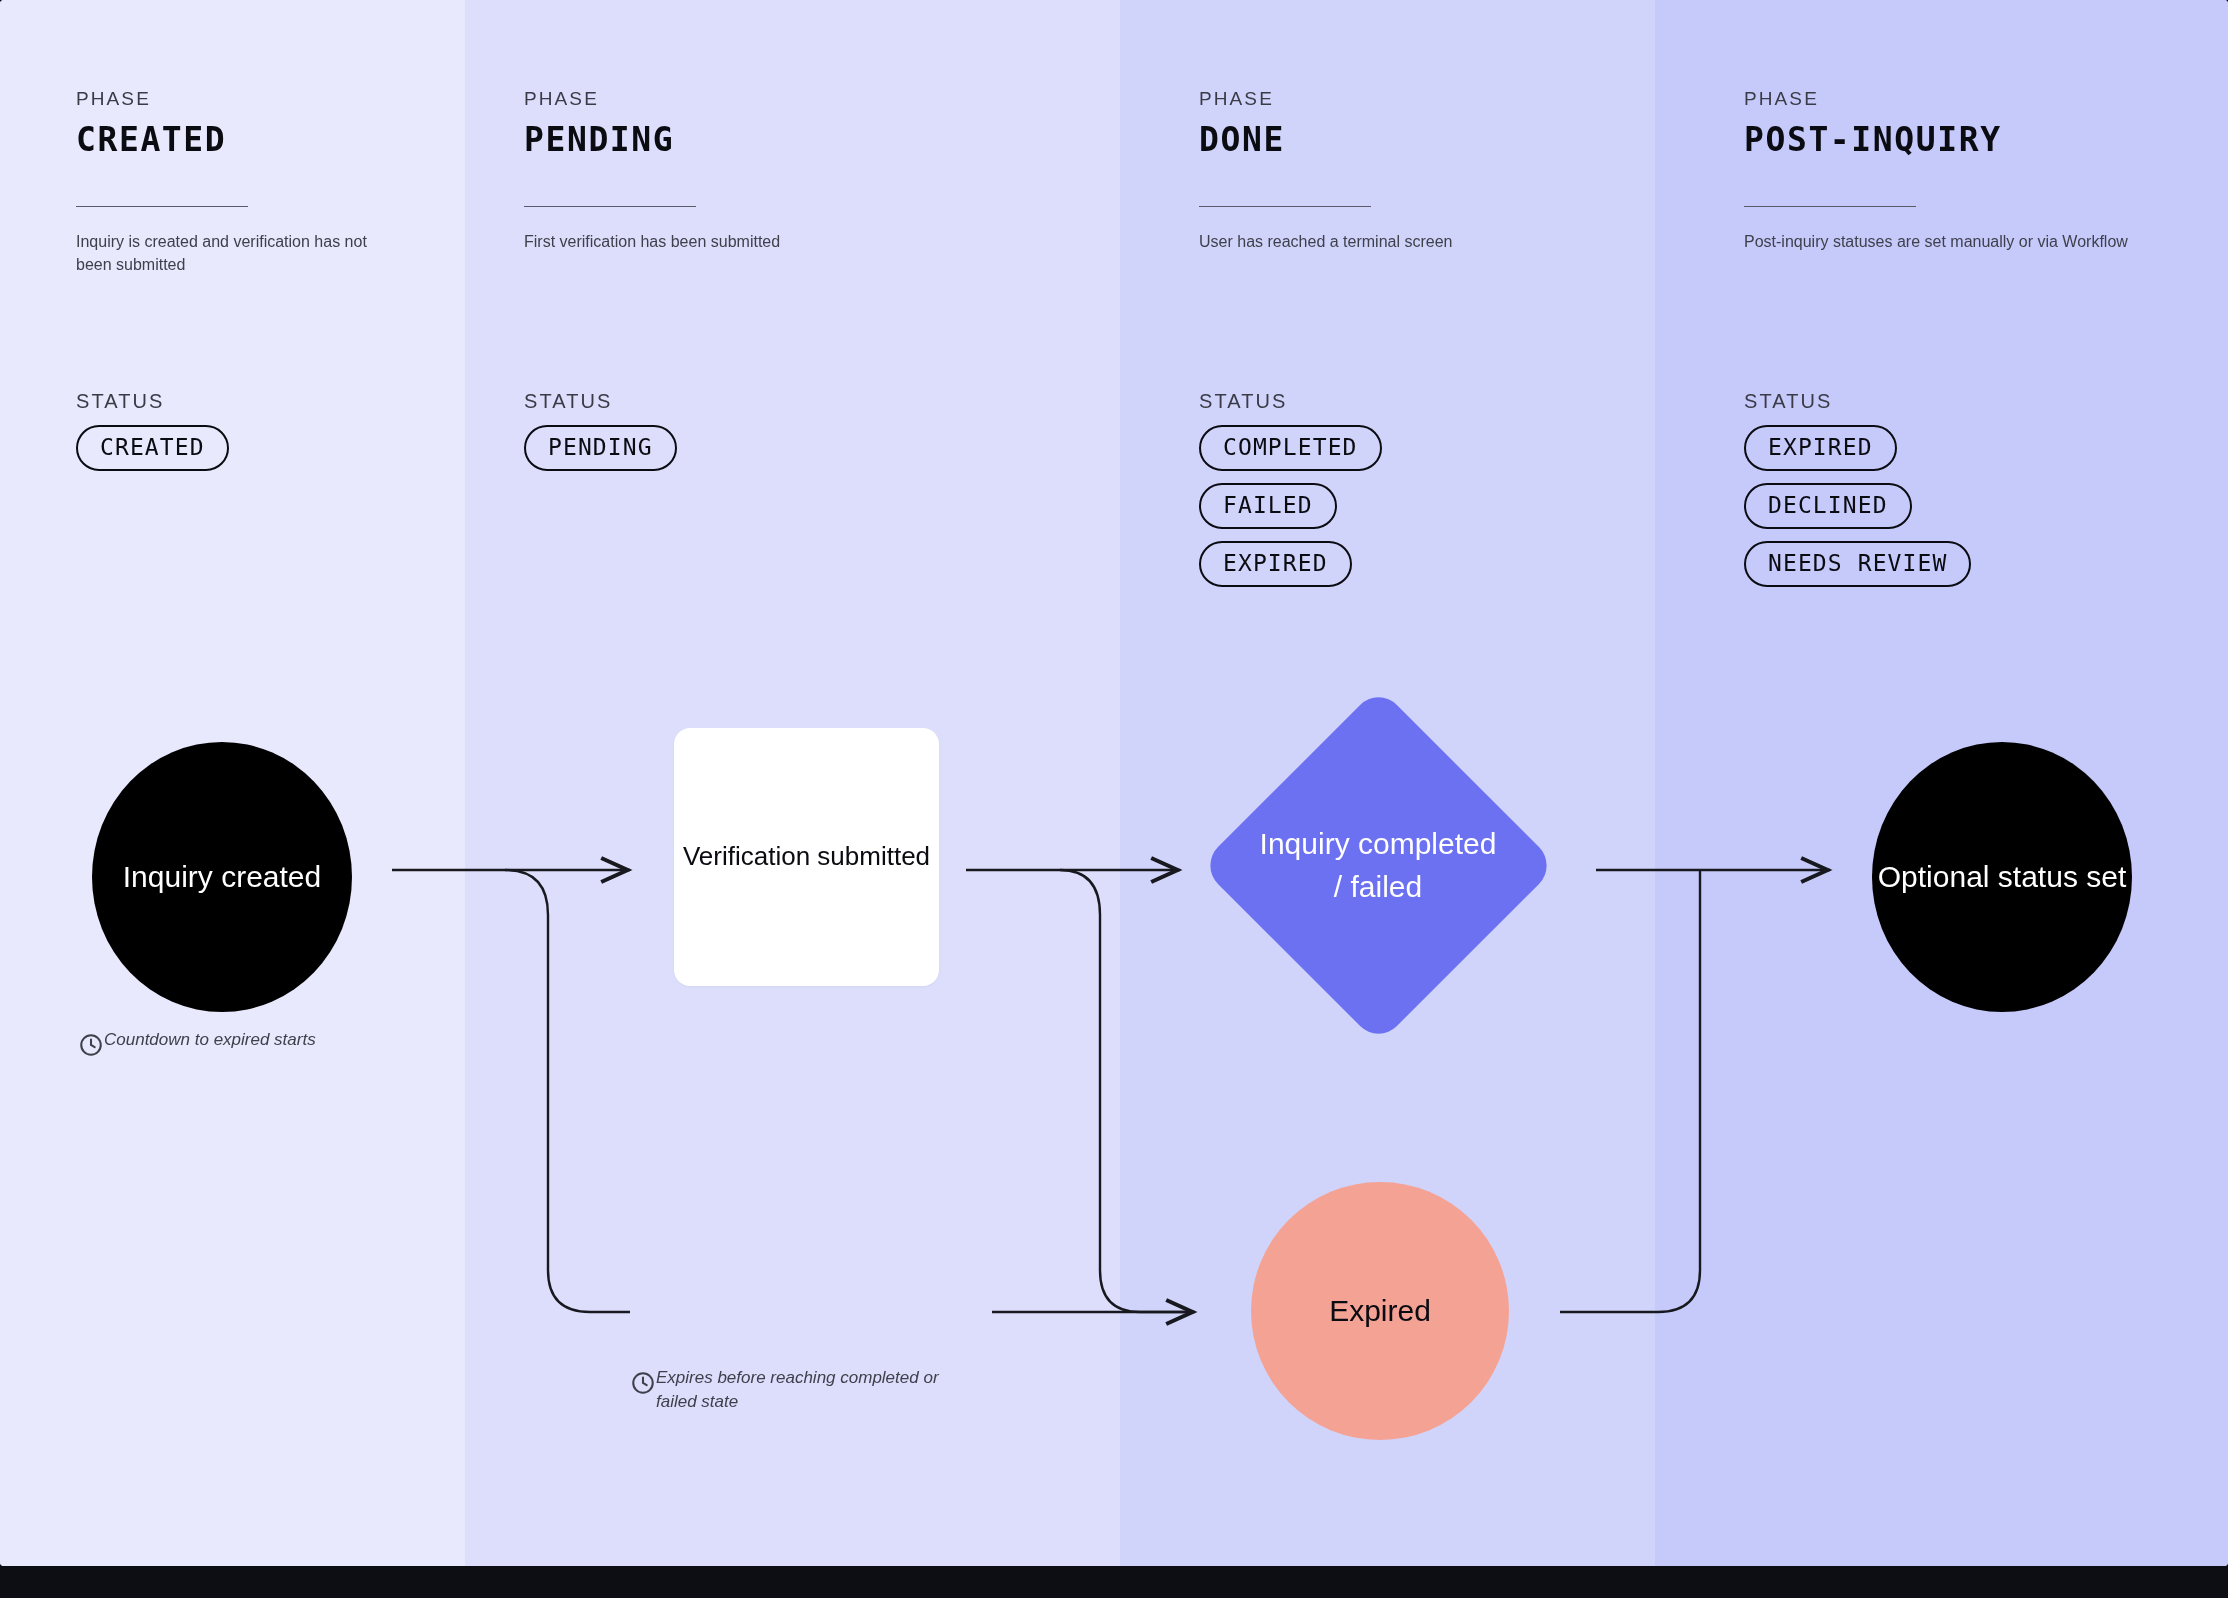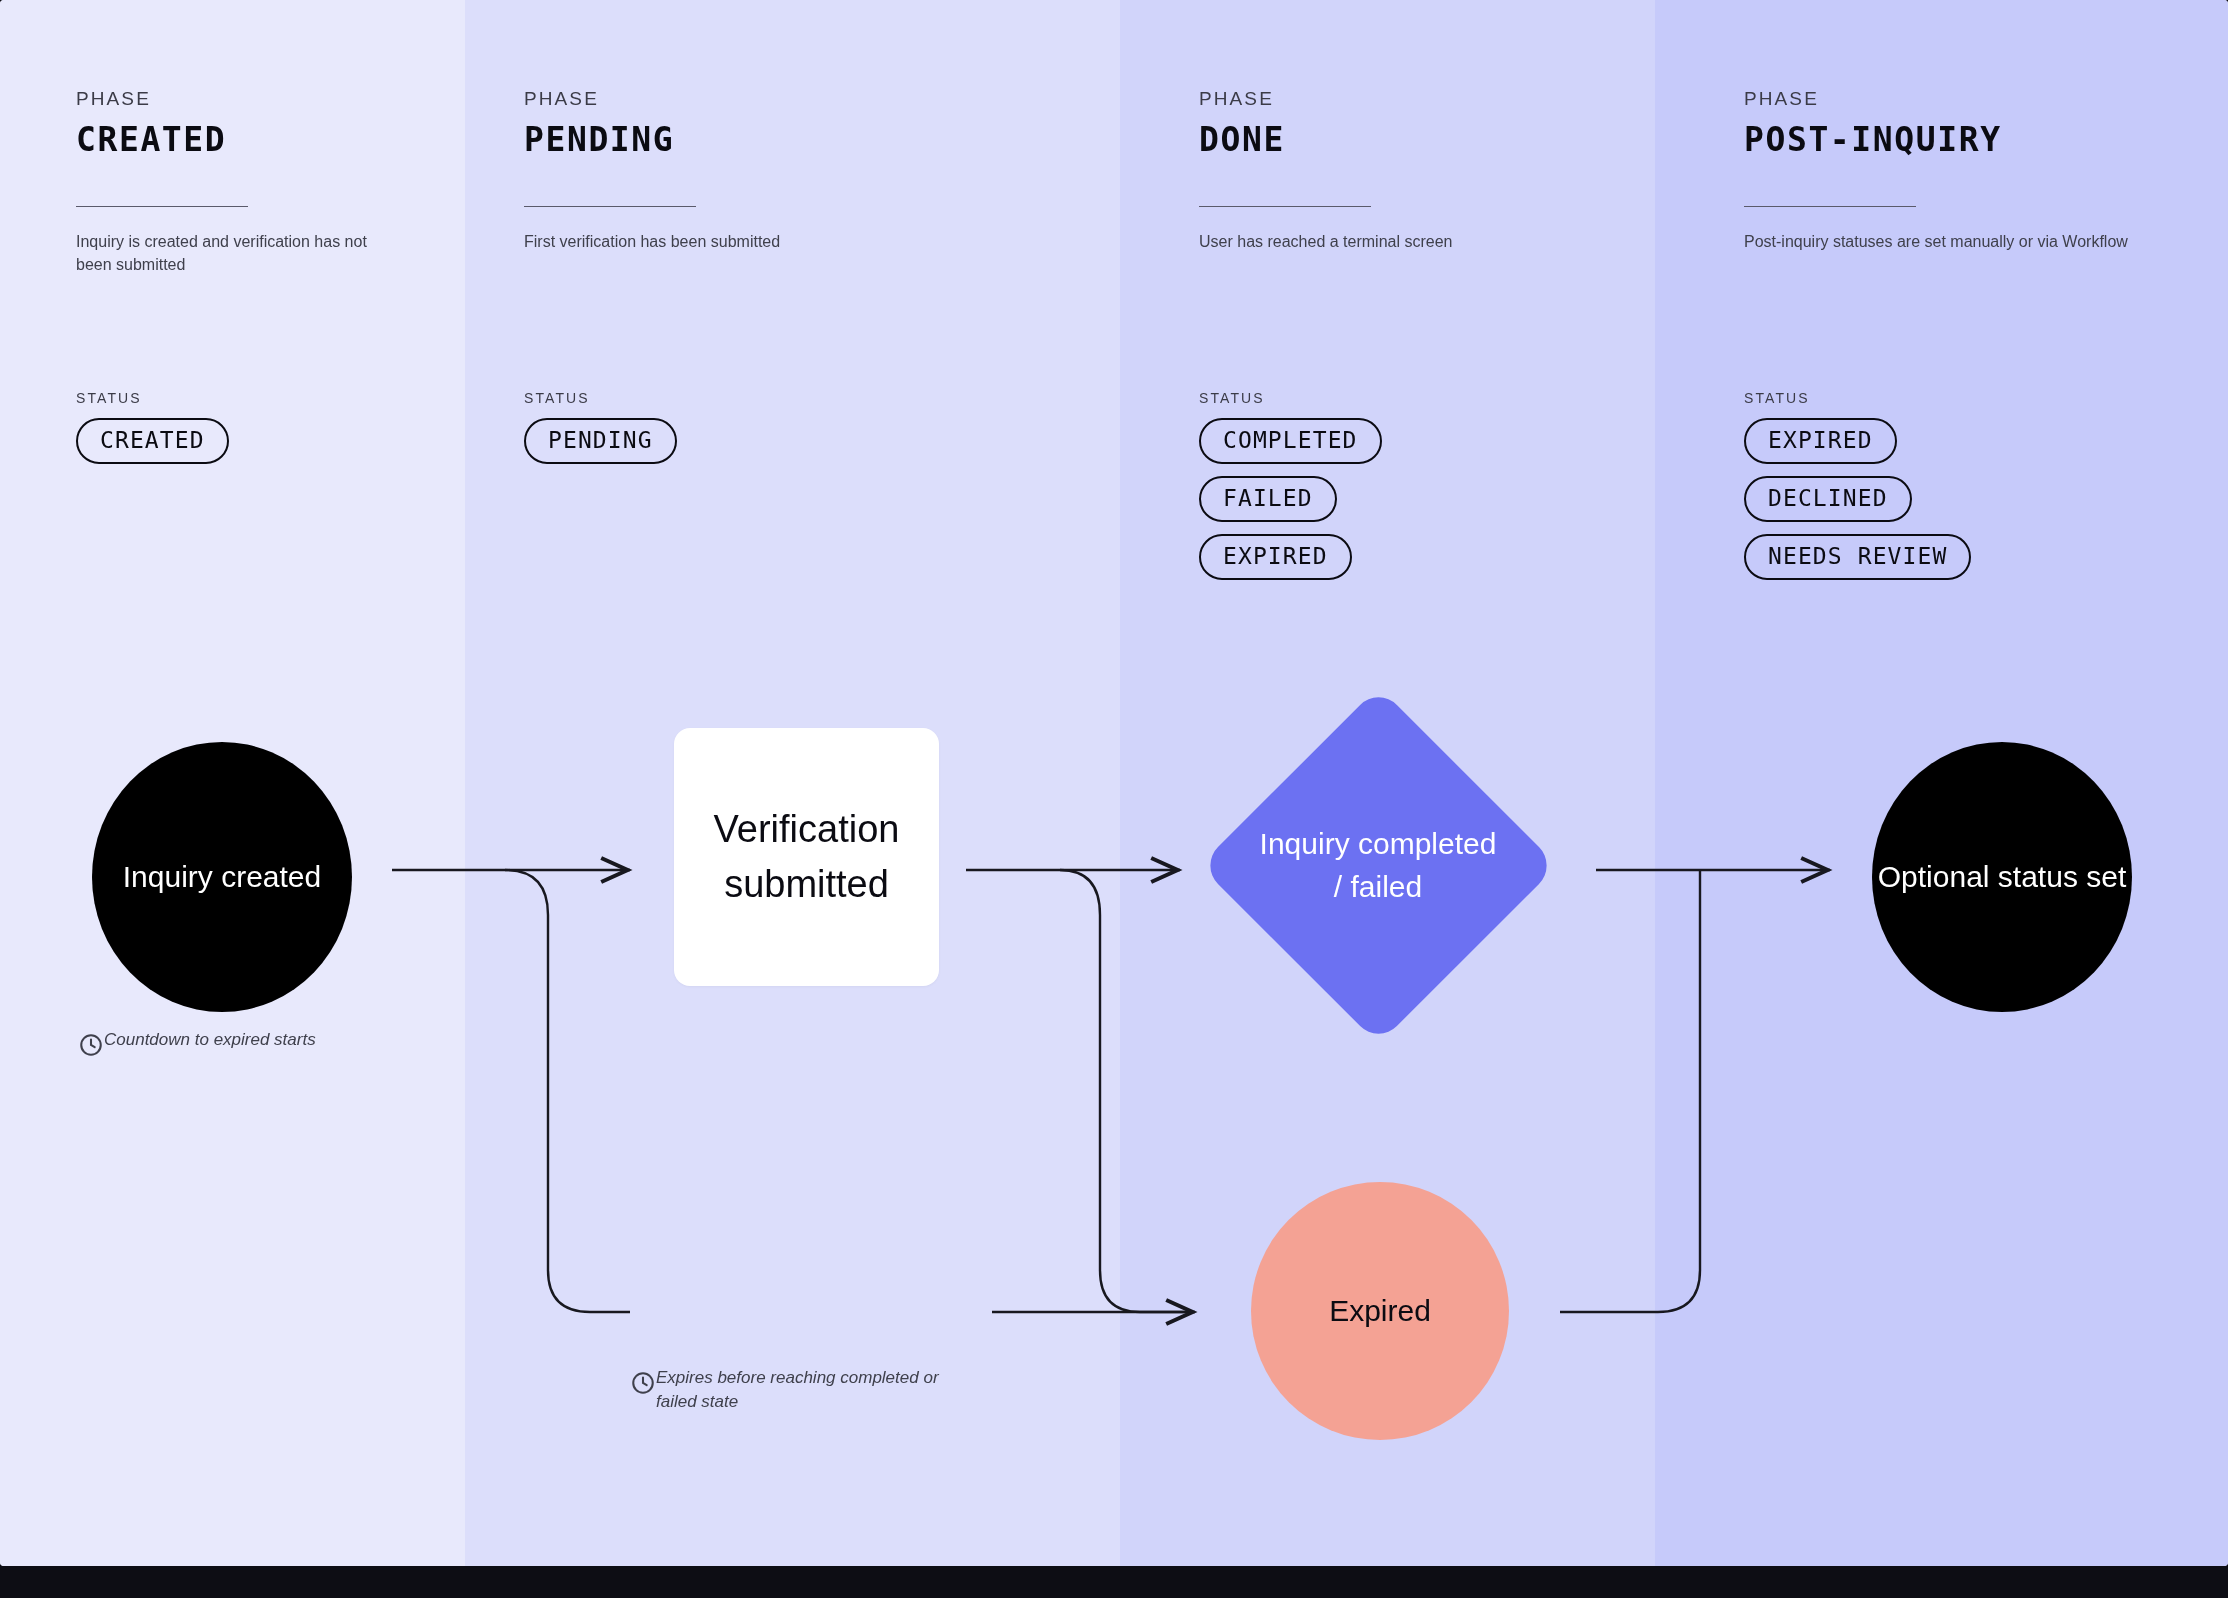--- a/index.html
+++ b/index.html
@@ -23,34 +23,34 @@
   .phase-title{font-family:"DejaVu Sans Mono","Liberation Mono",monospace;
                font-size:33px;letter-spacing:1.6px;color:#0b0b12;font-weight:700;margin:0;line-height:1.1;}
   .rule{width:172px;height:0;border-top:1.6px solid #5a5a6b;margin:48px 0 24px 0;}
   .desc{font-size:16px;line-height:1.43;color:#3f404c;margin:0;font-weight:400;}
 
   .statuses{position:absolute;}
   .statuses.s0{left:76px;top:390px;}
   .statuses.s1{left:524px;top:390px;}
   .statuses.s2{left:1199px;top:390px;}
   .statuses.s3{left:1744px;top:390px;}
-  .status-label{font-size:14px;letter-spacing:2.1px;color:#3b3b47;margin-bottom:12px;}
+  .status-label{font-size:20px;letter-spacing:2.1px;color:#3b3b47;margin-bottom:12px;}
   .pill{display:inline-block;border:2.2px solid #0b0b12;border-radius:999px;
         padding:9px 22px 10px 22px;margin-bottom:12px;
         font-family:"DejaVu Sans Mono","Liberation Mono",monospace;
         font-size:23px;letter-spacing:1.1px;color:#0b0b12;line-height:1;}
   .pillrow{display:block;}
 
   #flow{position:absolute;left:0;top:0;width:2228px;height:1598px;}
 
   .node{position:absolute;display:flex;align-items:center;justify-content:center;text-align:center;}
   .circle-black{border-radius:50%;background:#000;color:#fff;font-size:30px;line-height:1.45;}
   .n-created{left:92px;top:742px;width:260px;height:270px;}
   .n-optional{left:1872px;top:742px;width:260px;height:270px;}
-  .rect-white{background:#fff;border-radius:16px;color:#0b0b12;font-size:38px;line-height:1.45;
+  .rect-white{background:#fff;border-radius:16px;color:#0b0b12;font-size:26px;line-height:1.45;
               box-shadow:0 1px 3px rgba(0,0,0,.04);}
   .n-verif{left:674px;top:728px;width:265px;height:258px;}
 
   .diamond-wrap{left:1199px;top:686px;width:358px;height:358px;}
   .diamond-bg{position:absolute;left:50%;top:50%;width:253px;height:253px;margin:-126.5px 0 0 -126.5px;
               background:#6C71F2;border-radius:26px;transform:rotate(45deg);}
   .diamond-label{position:relative;z-index:2;color:#fff;font-size:30px;line-height:1.45;width:240px;}
 
   .circle-salmon{border-radius:50%;background:#F4A294;color:#0b0b12;font-size:30px;line-height:1.45;}
   .n-expired{left:1251px;top:1182px;width:258px;height:258px;}

